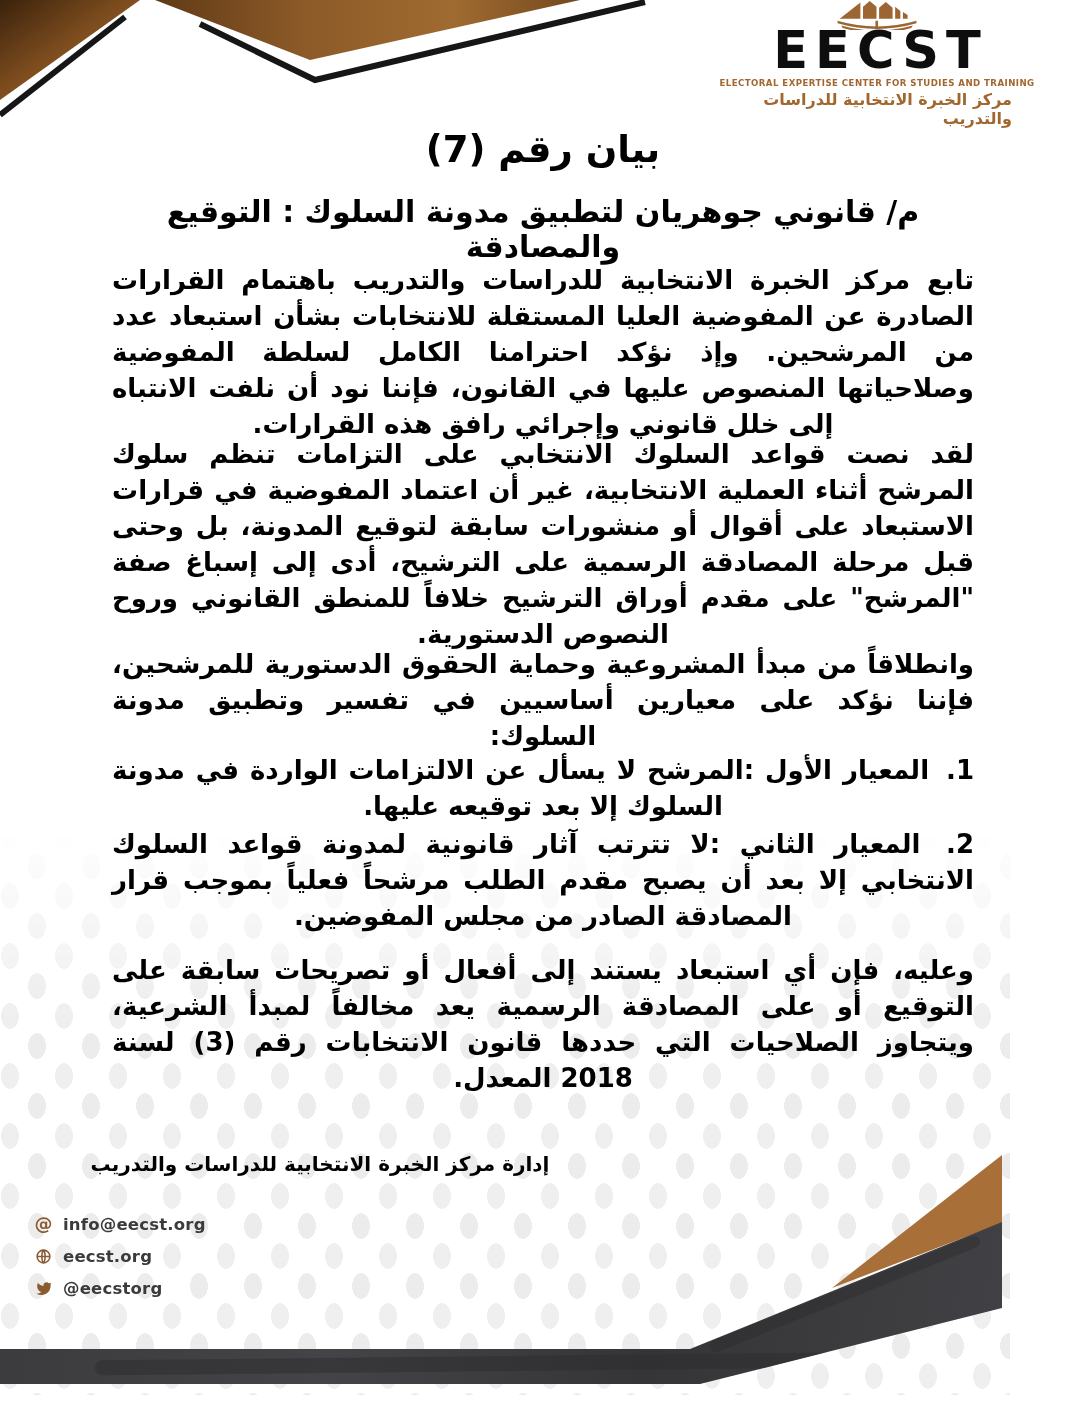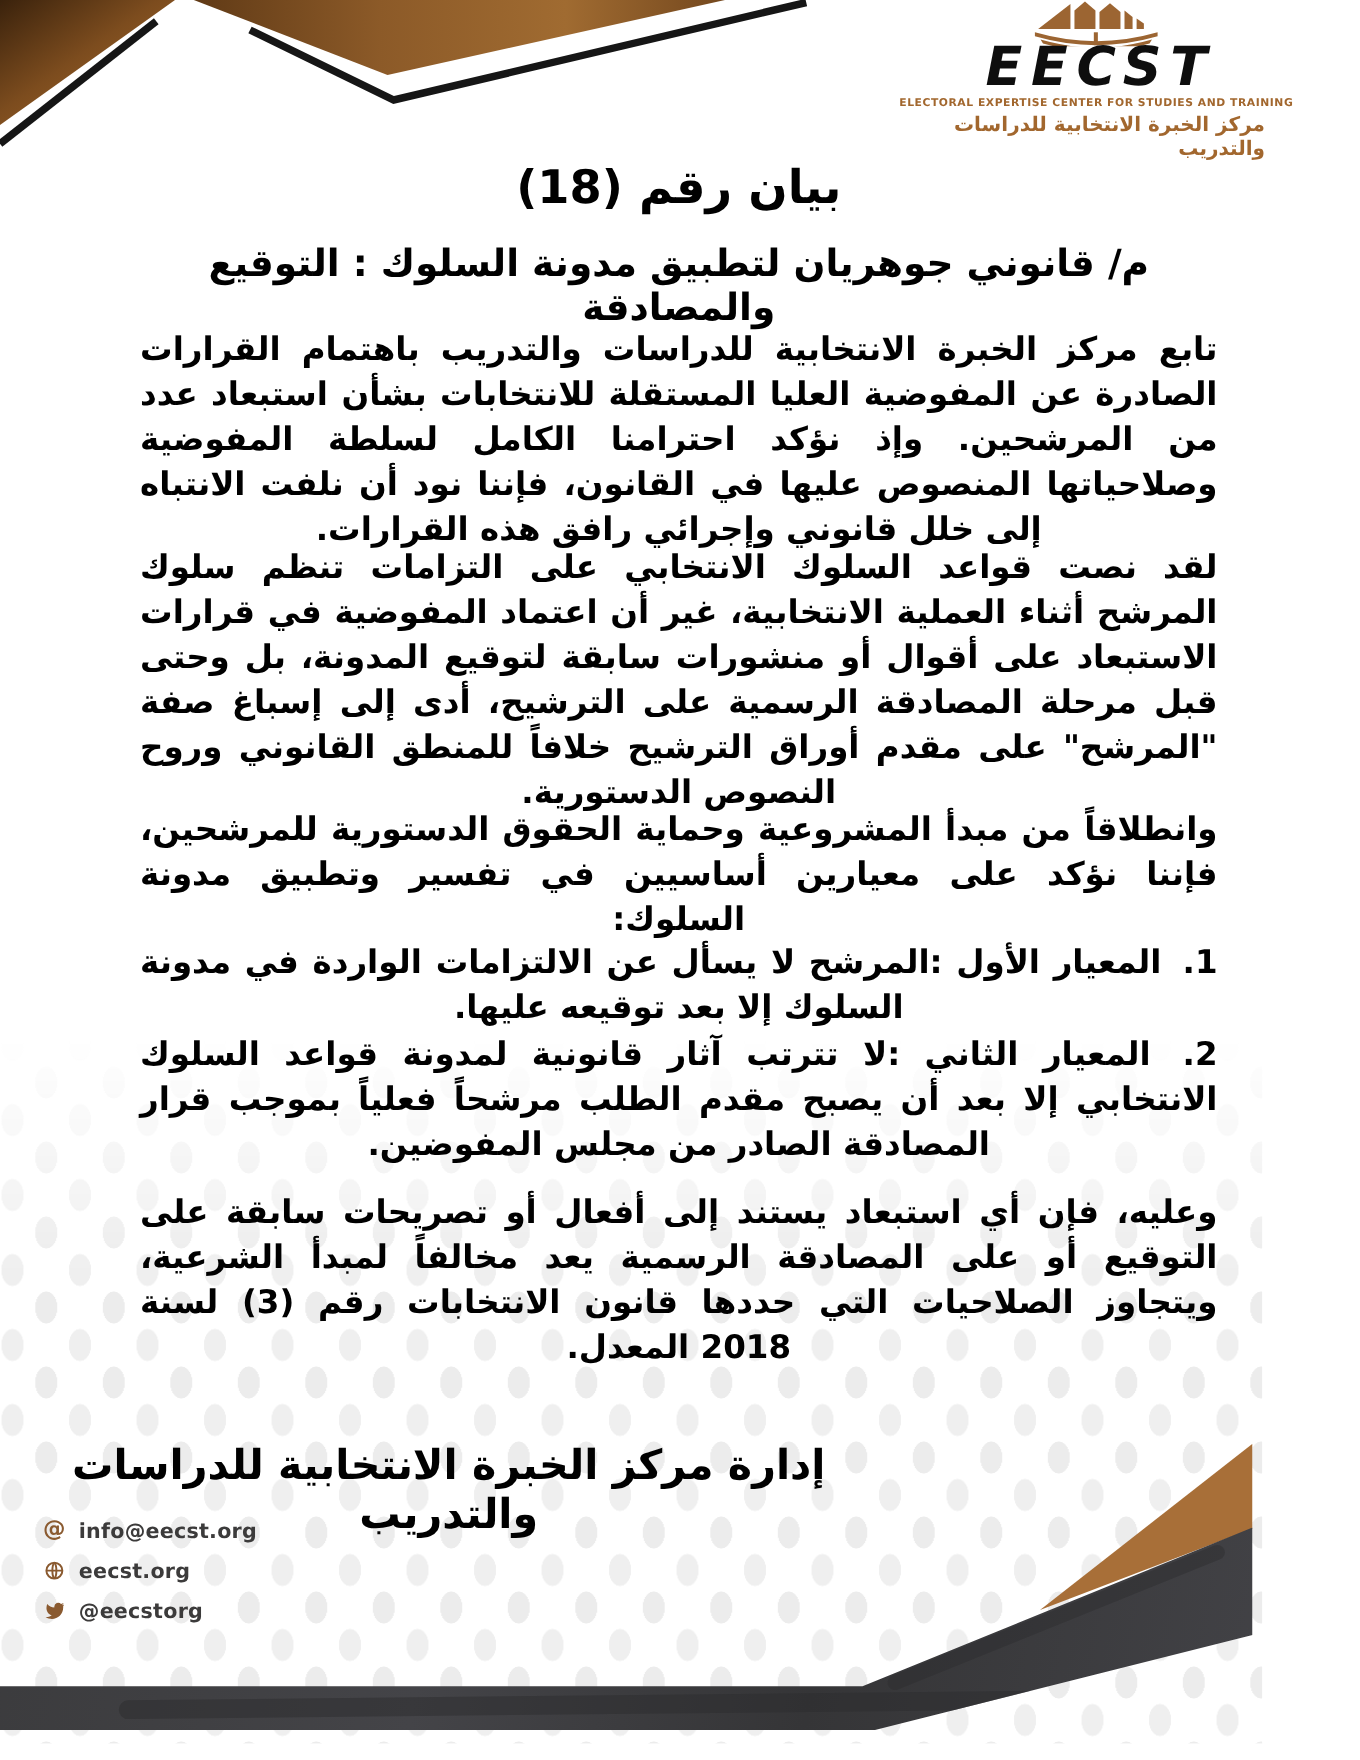--- a/index.html
+++ b/index.html
@@ -40,22 +40,22 @@
   .band-streak-d{
     position:absolute;left:700px;top:138px;width:290px;height:12px;border-radius:8px;
     background:#2c2c2e;opacity:.45;transform:rotate(-22deg);
   }
   
   .logo{
     position:absolute;left:742px;top:0;width:270px;height:128px;
     display:flex;flex-direction:column;align-items:center;
   }
   .logo-acronym{
-    font-size:43px;font-weight:800;letter-spacing:7px;color:#0e0e0e;
-    line-height:.92;margin-top:-2px;text-indent:7px;font-style:italic;
+    font-size:51px;font-weight:800;letter-spacing:7px;color:#0e0e0e;
+    line-height:.92;margin-top:-2px;text-indent:7px;
   }
   .logo-tagline{
     font-size:8.6px;font-weight:700;letter-spacing:.45px;color:#a2672e;
     margin-top:3px;white-space:nowrap;
   }
   .logo-name-ar{
     font-size:16px;font-weight:700;color:#a2672e;margin-top:2px;direction:rtl;
   }
   
   .content{position:absolute;left:112px;top:0;width:862px;height:1408px;direction:rtl;}
@@ -74,21 +74,21 @@
   }
   .p1{top:262px;}
   .p2{top:436px;}
   .p3{top:646px;}
   .li1{top:752px;}
   .li2{top:826px;}
   .p4{top:952px;}
   .li-marker{margin-left:6px;}
   .signature{
     position:absolute;top:1152px;left:0;width:640px;text-align:center;
-    font-size:33px;font-weight:700;color:#000;direction:rtl;margin-left:39px;
+    font-size:20px;font-weight:700;color:#000;direction:rtl;
   }
   .doc-date{
     position:absolute;top:1220px;left:100px;width:330px;text-align:center;
     direction:ltr;font-family:"Liberation Serif",serif;
     font-size:36px;font-weight:700;color:#000;
   }
   
   .contact{
     position:absolute;left:34px;top:1208px;list-style:none;margin:0;padding:0;
   }
@@ -148,21 +148,21 @@
         <path d="M15 49 Q84 69 153 49 L150 54 Q84 73 18 54 Z"></path>
         <rect x="81" y="40" width="5" height="16"></rect>
       </g>
     </svg>
     <div class="logo-acronym">EECST</div>
     <div class="logo-tagline">ELECTORAL EXPERTISE CENTER FOR STUDIES AND TRAINING</div>
     <div class="logo-name-ar">مركز الخبرة الانتخابية للدراسات والتدريب</div>
   </header>
 
   <main class="content">
-    <h1 class="doc-title">بيان رقم (18)</h1>
+    <h1 class="doc-title">بيان رقم (7)</h1>
     <h2 class="doc-subtitle">م/ قانوني جوهريان لتطبيق مدونة السلوك : التوقيع والمصادقة</h2>
 
     <p class="body-text p2">لقد نصت قواعد السلوك الانتخابي على التزامات تنظم سلوك المرشح أثناء العملية الانتخابية، غير أن اعتماد المفوضية في قرارات الاستبعاد على أقوال أو منشورات سابقة لتوقيع المدونة، بل وحتى قبل مرحلة المصادقة الرسمية على الترشيح، أدى إلى إسباغ صفة "المرشح" على مقدم أوراق الترشيح خلافاً للمنطق القانوني وروح النصوص الدستورية.</p>
     <p class="body-text p1">تابع مركز الخبرة الانتخابية للدراسات والتدريب باهتمام القرارات الصادرة عن المفوضية العليا المستقلة للانتخابات بشأن استبعاد عدد من المرشحين. وإذ نؤكد احترامنا الكامل لسلطة المفوضية وصلاحياتها المنصوص عليها في القانون، فإننا نود أن نلفت الانتباه إلى خلل قانوني وإجرائي رافق هذه القرارات.</p>
     <p class="body-text p3">وانطلاقاً من مبدأ المشروعية وحماية الحقوق الدستورية للمرشحين، فإننا نؤكد على معيارين أساسيين في تفسير وتطبيق مدونة السلوك:</p>
 
     <p class="body-text li1"><span class="li-marker">1.</span> <span>المعيار الأول :المرشح لا يسأل عن الالتزامات الواردة في مدونة السلوك إلا بعد توقيعه عليها.</span></p>
     <p class="body-text li2"><span class="li-marker">2.</span> <span>المعيار الثاني :لا تترتب آثار قانونية لمدونة قواعد السلوك الانتخابي إلا بعد أن يصبح مقدم الطلب مرشحاً فعلياً بموجب قرار المصادقة الصادر من مجلس المفوضين.</span></p>
 
     <p class="body-text p4">وعليه، فإن أي استبعاد يستند إلى أفعال أو تصريحات سابقة على التوقيع أو على المصادقة الرسمية يعد مخالفاً لمبدأ الشرعية، ويتجاوز الصلاحيات التي حددها قانون الانتخابات رقم (3) لسنة 2018 المعدل.</p>

